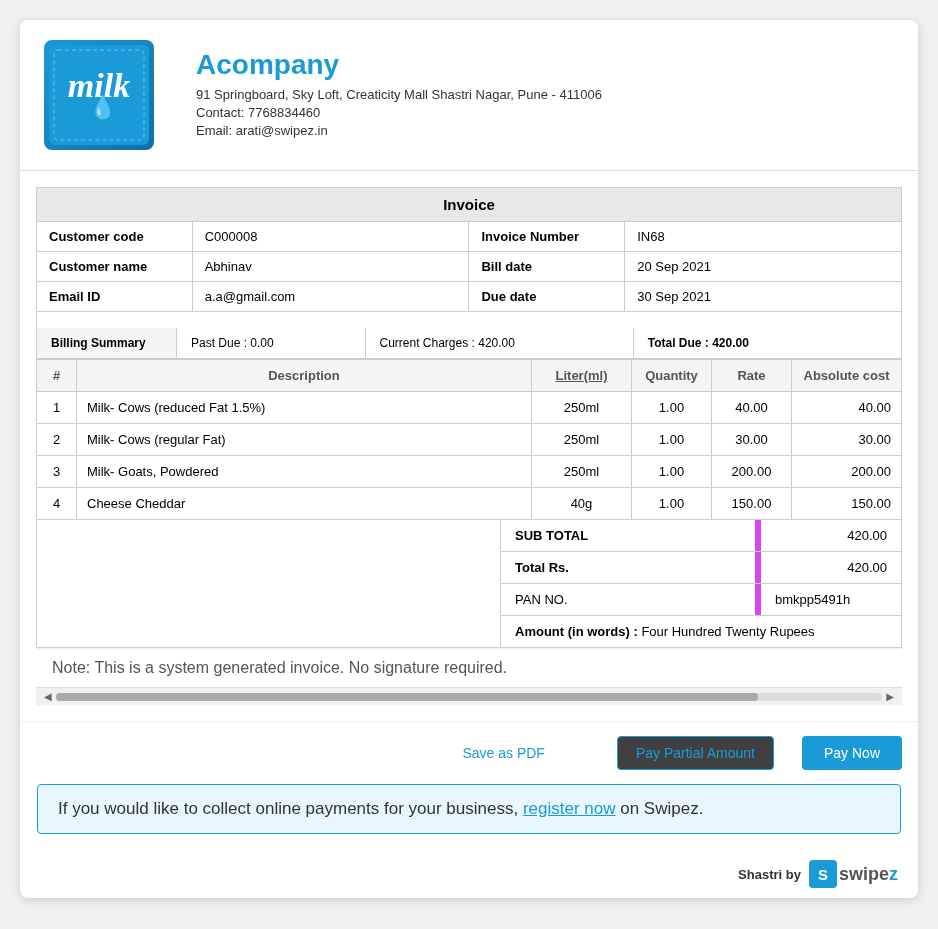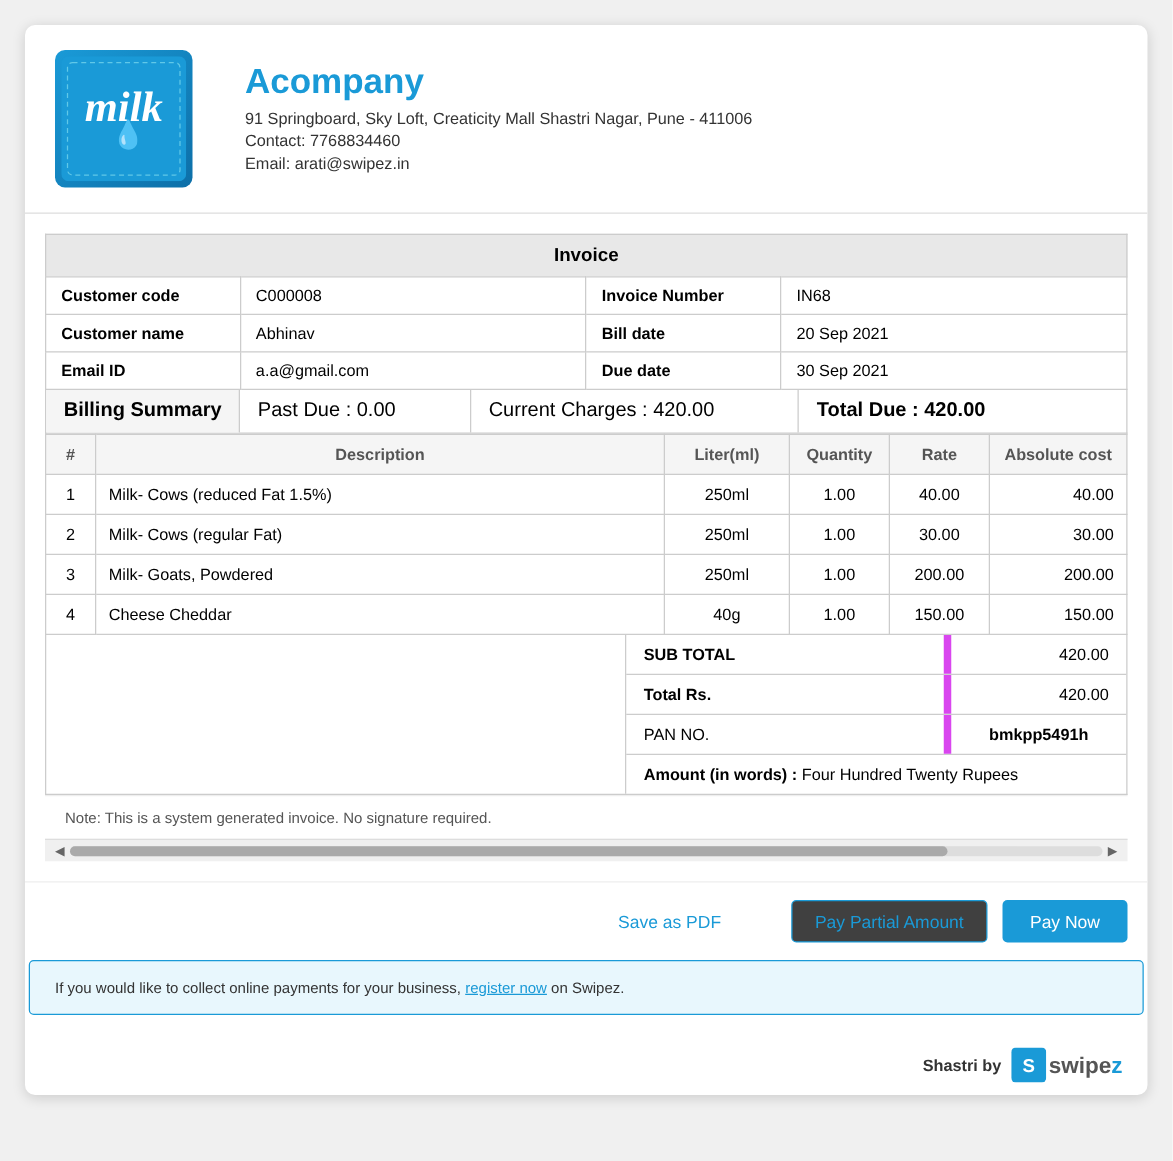--- a/index.html
+++ b/index.html
@@ -86,22 +86,23 @@
       width: 32%;
     }
     
     .billing-summary {
       display: flex;
       border: 1px solid #ccc;
       border-top: none;
     }
     .billing-summary-cell {
       padding: 8px 14px;
-      font-size: 16px;
+      font-size: 12px;
       border-right: 1px solid #ccc;
+      margin-top: 16px;
     }
     .billing-summary-cell:last-child {
       border-right: none;
     }
     .billing-summary-cell.label {
       font-weight: bold;
       background: #f5f5f5;
       min-width: 140px;
     }
     .billing-summary-cell.past-due {
@@ -132,21 +133,21 @@
     }
     .items-table td {
       padding: 8px 10px;
       border: 1px solid #ccc;
       font-size: 13px;
     }
     .items-table td.center { text-align: center; }
     .items-table td.right { text-align: right; }
     .items-table th.num { width: 40px; }
     .items-table th.desc { text-align: center; }
-    .items-table th.liter { width: 100px; }
+    .items-table th.liter { width: 100px; text-decoration: underline; }
     .items-table th.qty { width: 80px; }
     .items-table th.rate { width: 80px; }
     .items-table th.cost { width: 110px; }
     
     .summary-section {
       display: flex;
       border: 1px solid #ccc;
       border-top: none;
     }
     .summary-left {
@@ -174,21 +175,21 @@
     .summary-row .s-value {
       width: 140px;
       padding: 8px 14px;
       font-size: 13px;
       font-weight: normal;
       text-align: right;
     }
     
     .note {
       padding: 10px 16px;
-      font-size: 12px;
+      font-size: 16px;
       color: #555;
       border-top: 1px solid #eee;
     }
     
     .scrollbar-area {
       height: 18px;
       background: #f0f0f0;
       border-top: 1px solid #ddd;
       display: flex;
       align-items: center;
@@ -212,21 +213,21 @@
       color: #666;
       padding: 0 4px;
       cursor: pointer;
     }
     
     .action-bar {
       display: flex;
       justify-content: flex-end;
       align-items: center;
       padding: 14px 16px;
-      gap: 12px;
+      gap: 28px;
       border-top: 1px solid #eee;
     }
     .btn-save-pdf {
       background: none;
       border: none;
       color: #1a9ad7;
       font-size: 14px;
       cursor: pointer;
       font-weight: 500;
     }
@@ -246,26 +247,26 @@
       border: none;
       color: #fff;
       font-size: 14px;
       padding: 9px 22px;
       border-radius: 4px;
       cursor: pointer;
       font-weight: 500;
     }
     
     .promo-banner {
-      margin: 0 3px 16px;
+      margin: 0 17px 16px;
       border: 1px solid #1a9ad7;
       border-radius: 4px;
       background: #e8f7fd;
       padding: 14px 20px;
-      font-size: 12px;
+      font-size: 17px;
       color: #333;
     }
     .promo-banner a {
       color: #1a9ad7;
       text-decoration: underline;
     }
     
     .footer {
       display: flex;
       justify-content: flex-end;
@@ -399,21 +400,21 @@
         <div class="summary-row">
           <div class="s-label">SUB TOTAL</div>
           <div class="s-value">420.00</div>
         </div>
         <div class="summary-row">
           <div class="s-label">Total Rs.</div>
           <div class="s-value">420.00</div>
         </div>
         <div class="summary-row">
           <div class="s-label" style="font-weight:normal;">PAN NO.</div>
-          <div class="s-value" style="font-weight:bold; text-align:center;">bmkpp5491h</div>
+          <div class="s-value" style="font-weight:normal; text-align:left;">bmkpp5491h</div>
         </div>
         <div class="summary-row">
           <div style="padding: 8px 14px; font-size:13px;">
             <strong>Amount (in words) :</strong>
             <span>Four Hundred Twenty Rupees</span>
           </div>
         </div>
       </div>
     </div>
 

